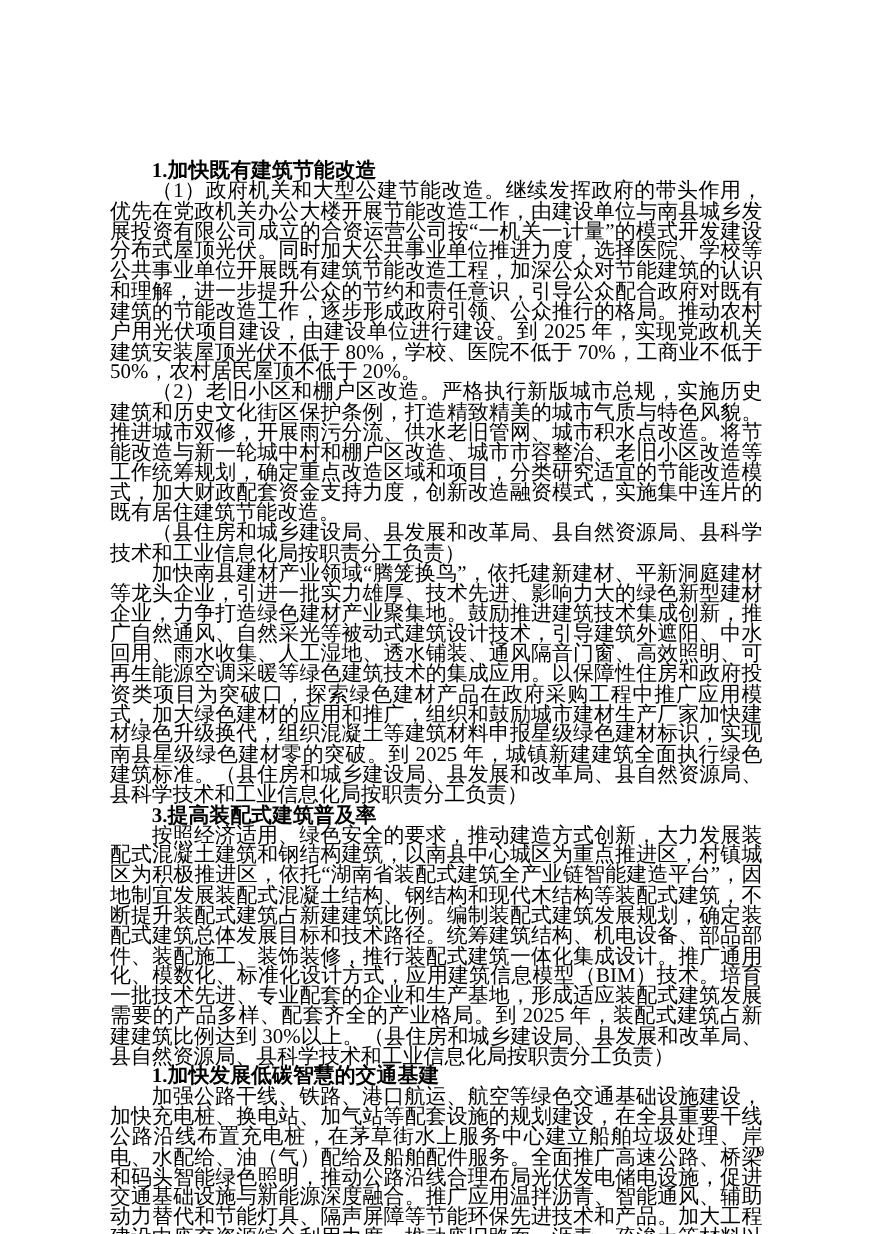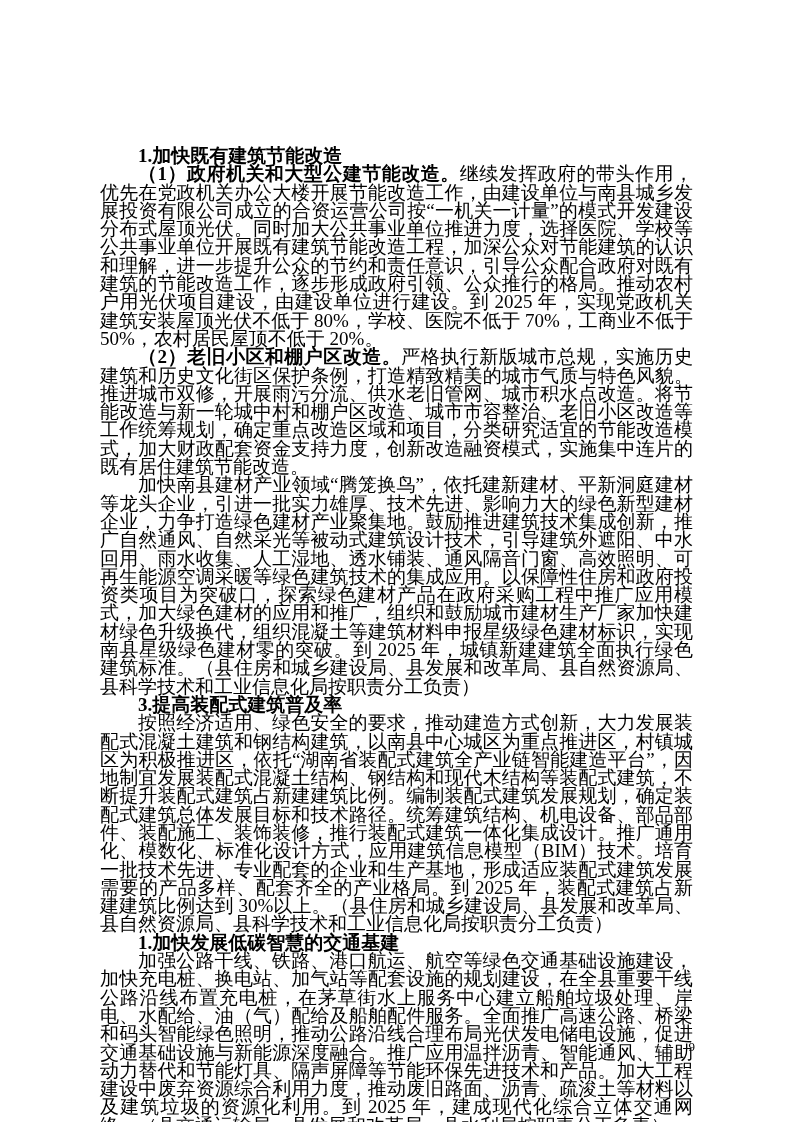--- a/index.html
+++ b/index.html
@@ -27,21 +27,21 @@
   }
   .doc-content p {
     margin: 0;
     padding: 0;
     text-indent: 2em;
   }
   .doc-heading {
     font-weight: bold;
   }
   .para-lead {
-    font-weight: bold;
+    font-weight: normal;
   }
   .page-number {
     position: absolute;
     top: 1039px;
     right: 98px;
     font-size: 13px;
     line-height: 16px;
     color: #000000;
   }
 </style>
@@ -51,20 +51,21 @@
 <div class="doc-page">
 
   <div class="doc-content">
 
     <p class="doc-heading">1.加快既有建筑节能改造</p>
 
     <p><span class="para-lead">（1）政府机关和大型公建节能改造。</span><span>继续发挥政府的带头作用，优先在党政机关办公大楼开展节能改造工作，由建设单位与南县城乡发展投资有限公司成立的合资运营公司按“一机关一计量”的模式开发建设分布式屋顶光伏。同时加大公共事业单位推进力度，选择医院、学校等公共事业单位开展既有建筑节能改造工程，加深公众对节能建筑的认识和理解，进一步提升公众的节约和责任意识，引导公众配合政府对既有建筑的节能改造工作，逐步形成政府引领、公众推行的格局。推动农村户用光伏项目建设，由建设单位进行建设。到 2025 年，实现党政机关建筑安装屋顶光伏不低于 80%，学校、医院不低于 70%，工商业不低于 50%，农村居民屋顶不低于 20%。</span></p>
 
     <p><span class="para-lead">（2）老旧小区和棚户区改造。</span><span>严格执行新版城市总规，实施历史建筑和历史文化街区保护条例，打造精致精美的城市气质与特色风貌。推进城市双修，开展雨污分流、供水老旧管网、城市积水点改造。将节能改造与新一轮城中村和棚户区改造、城市市容整治、老旧小区改造等工作统筹规划，确定重点改造区域和项目，分类研究适宜的节能改造模式，加大财政配套资金支持力度，创新改造融资模式，实施集中连片的既有居住建筑节能改造。</span></p>
 
+    <p>（县住房和城乡建设局、县发展和改革局、县自然资源局、县科学技术和工业信息化局按职责分工负责）</p>
 
 
     <p>加快南县建材产业领域“腾笼换鸟”，依托建新建材、平新洞庭建材等龙头企业，引进一批实力雄厚、技术先进、影响力大的绿色新型建材企业，力争打造绿色建材产业聚集地。鼓励推进建筑技术集成创新，推广自然通风、自然采光等被动式建筑设计技术，引导建筑外遮阳、中水回用、雨水收集、人工湿地、透水铺装、通风隔音门窗、高效照明、可再生能源空调采暖等绿色建筑技术的集成应用。以保障性住房和政府投资类项目为突破口，探索绿色建材产品在政府采购工程中推广应用模式，加大绿色建材的应用和推广，组织和鼓励城市建材生产厂家加快建材绿色升级换代，组织混凝土等建筑材料申报星级绿色建材标识，实现南县星级绿色建材零的突破。到 2025 年，城镇新建建筑全面执行绿色建筑标准。（县住房和城乡建设局、县发展和改革局、县自然资源局、县科学技术和工业信息化局按职责分工负责）</p>
 
     <p class="doc-heading">3.提高装配式建筑普及率</p>
 
     <p>按照经济适用、绿色安全的要求，推动建造方式创新，大力发展装配式混凝土建筑和钢结构建筑，以南县中心城区为重点推进区，村镇城区为积极推进区，依托“湖南省装配式建筑全产业链智能建造平台”，因地制宜发展装配式混凝土结构、钢结构和现代木结构等装配式建筑，不断提升装配式建筑占新建建筑比例。编制装配式建筑发展规划，确定装配式建筑总体发展目标和技术路径。统筹建筑结构、机电设备、部品部件、装配施工、装饰装修，推行装配式建筑一体化集成设计。推广通用化、模数化、标准化设计方式，应用建筑信息模型（BIM）技术。培育一批技术先进、专业配套的企业和生产基地，形成适应装配式建筑发展需要的产品多样、配套齐全的产业格局。到 2025 年，装配式建筑占新建建筑比例达到 30%以上。（县住房和城乡建设局、县发展和改革局、县自然资源局、县科学技术和工业信息化局按职责分工负责）</p>
 
 
     <p class="doc-heading">1.加快发展低碳智慧的交通基建</p>

